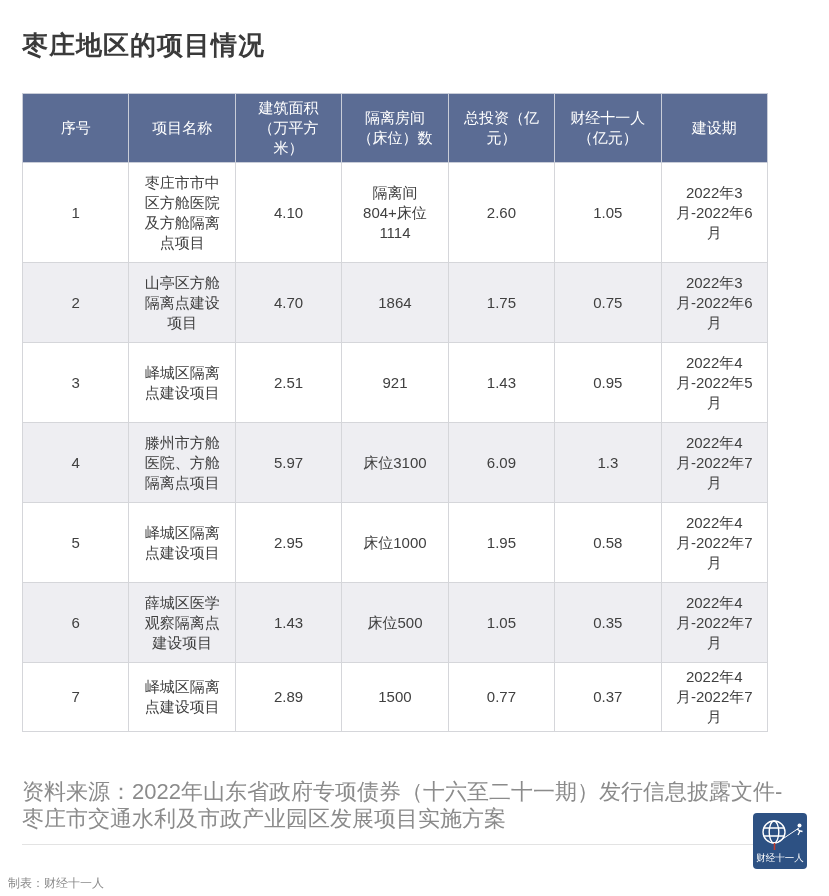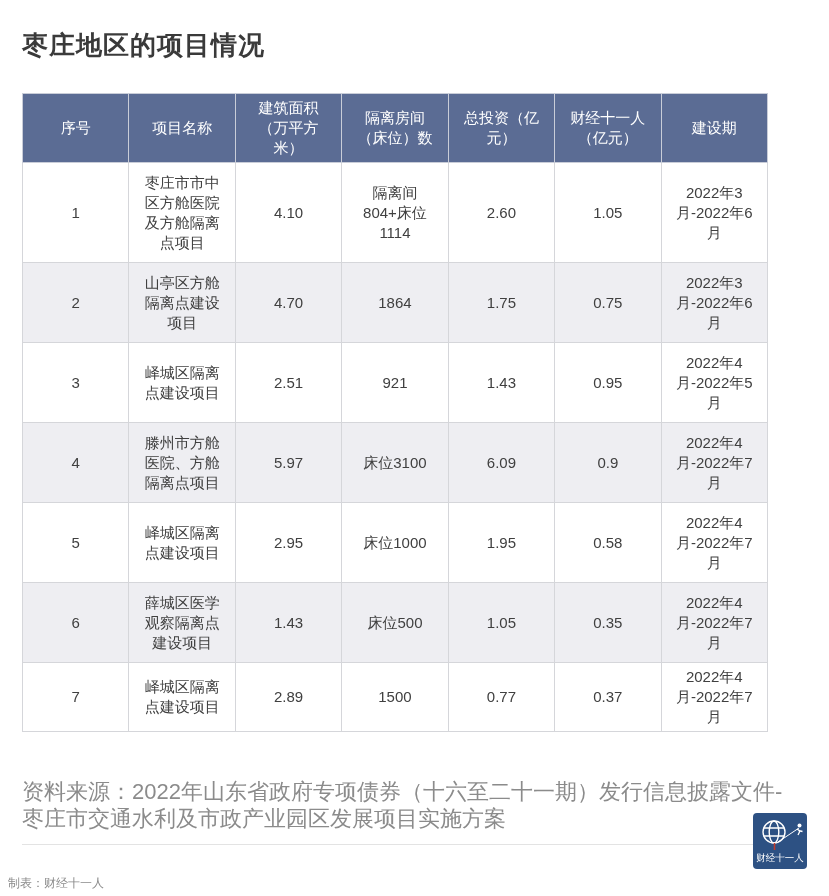--- a/index.html
+++ b/index.html
@@ -114,21 +114,21 @@
       <td>1.43</td>
       <td>0.95</td>
       <td>2022年4月-2022年5月</td>
     </tr>
     <tr class="r4">
       <td>4</td>
       <td>滕州市方舱医院、方舱隔离点项目</td>
       <td>5.97</td>
       <td>床位3100</td>
       <td>6.09</td>
-      <td>0.9</td>
+      <td>1.3</td>
       <td>2022年4月-2022年7月</td>
     </tr>
     <tr class="r5">
       <td>5</td>
       <td>峄城区隔离点建设项目</td>
       <td>2.95</td>
       <td>床位1000</td>
       <td>1.95</td>
       <td>0.58</td>
       <td>2022年4月-2022年7月</td>

